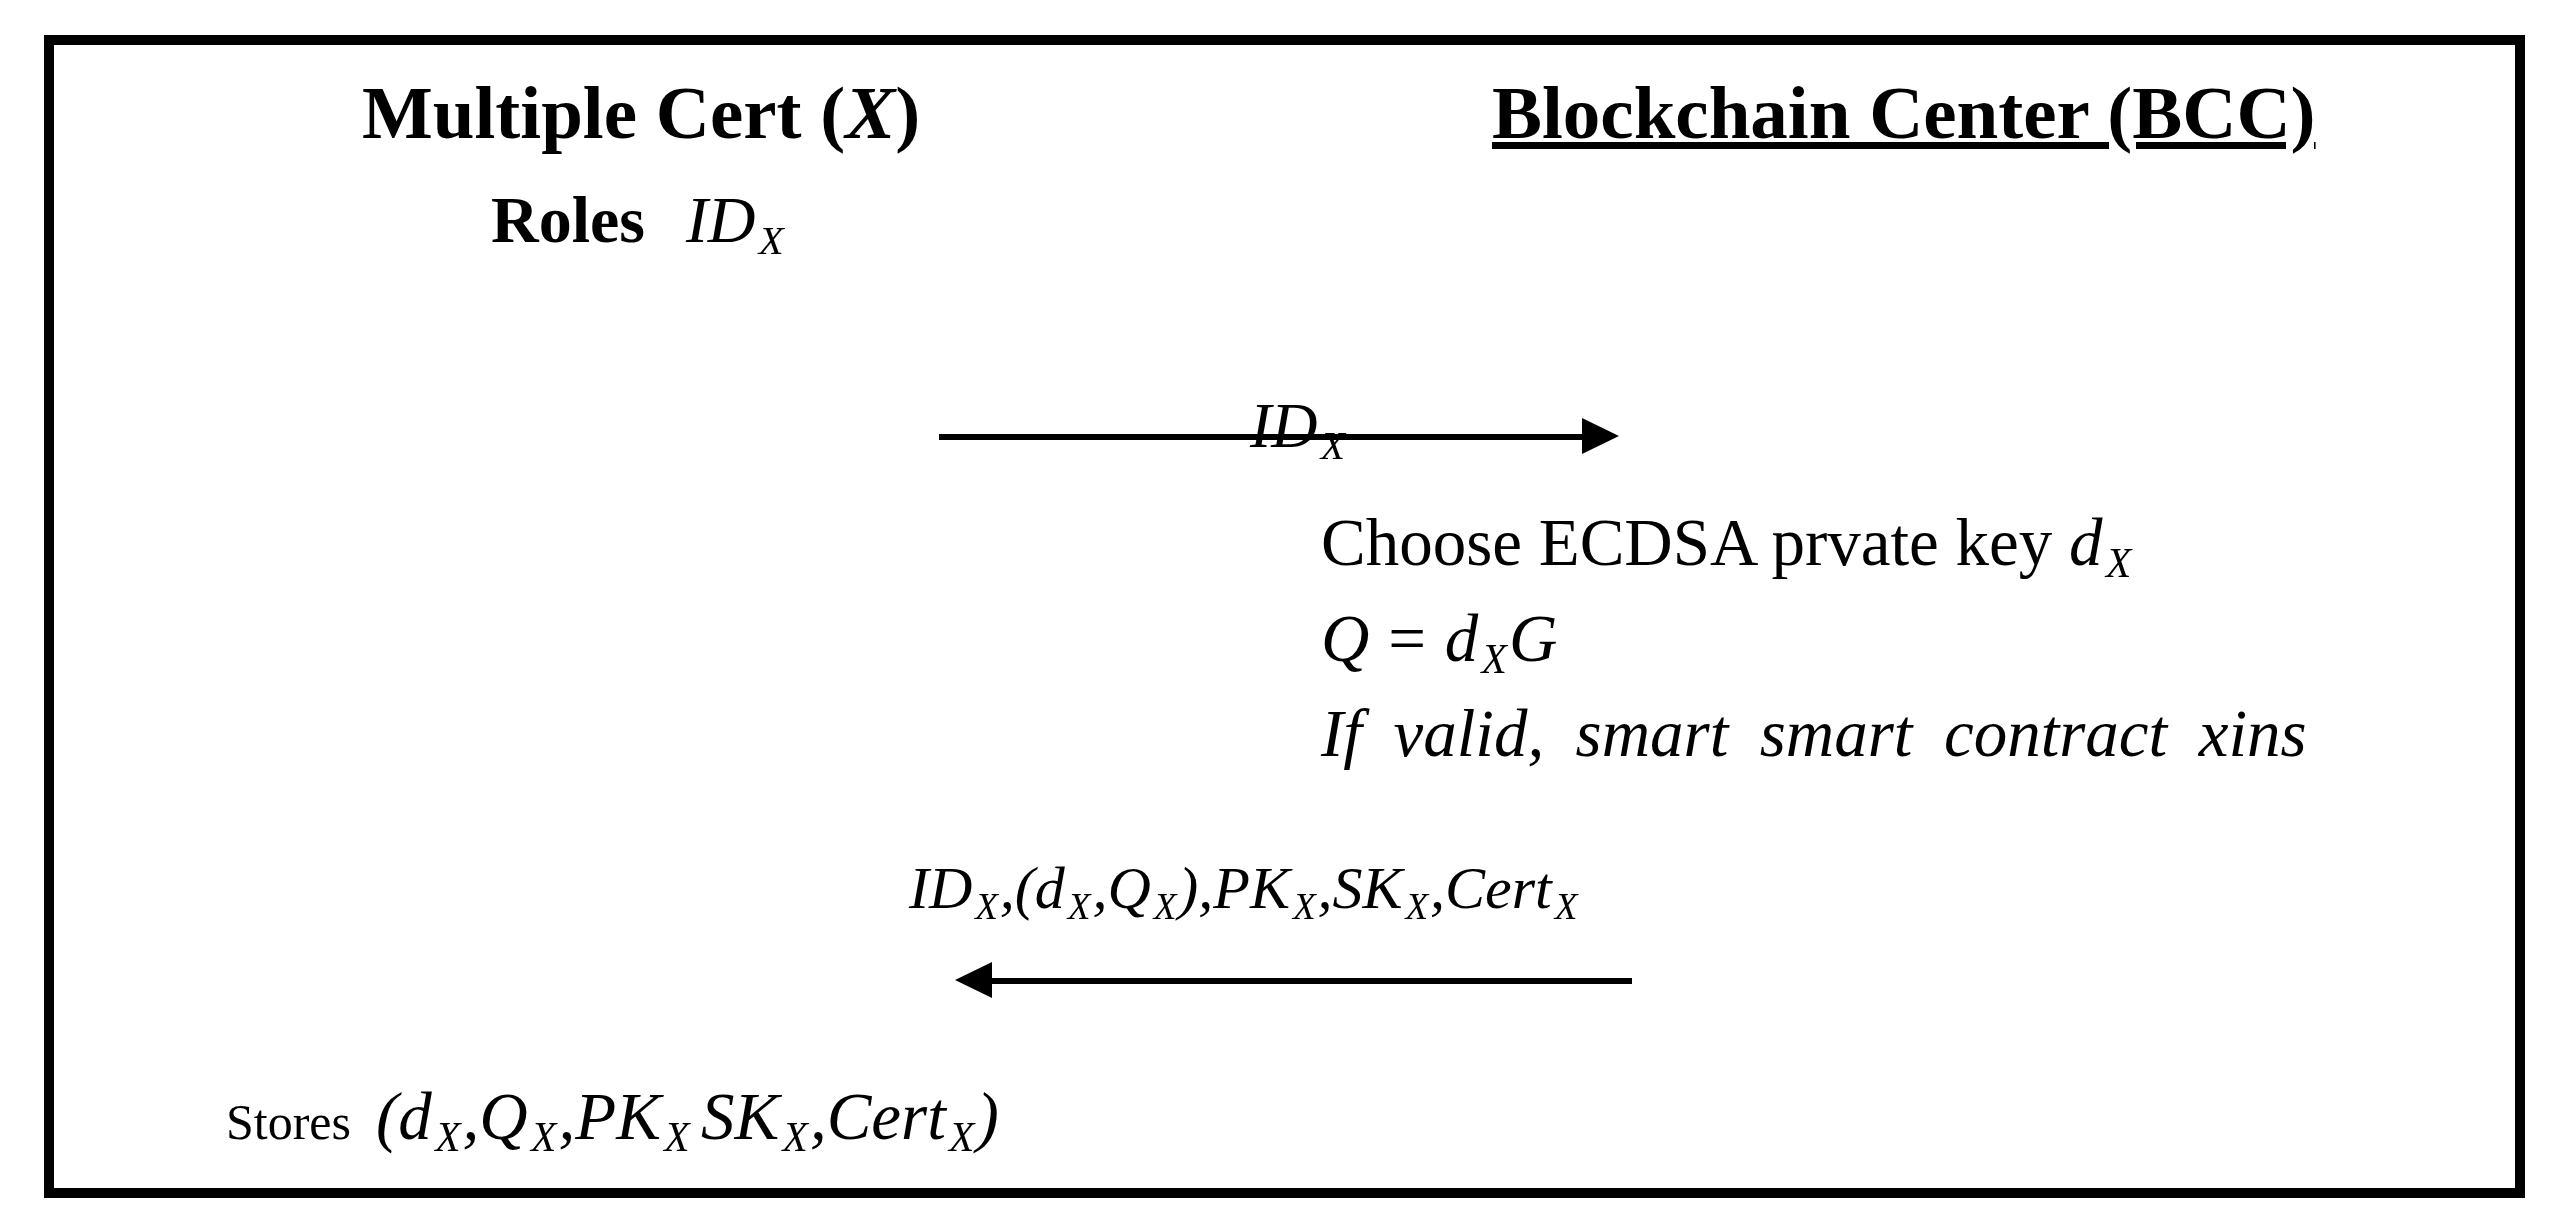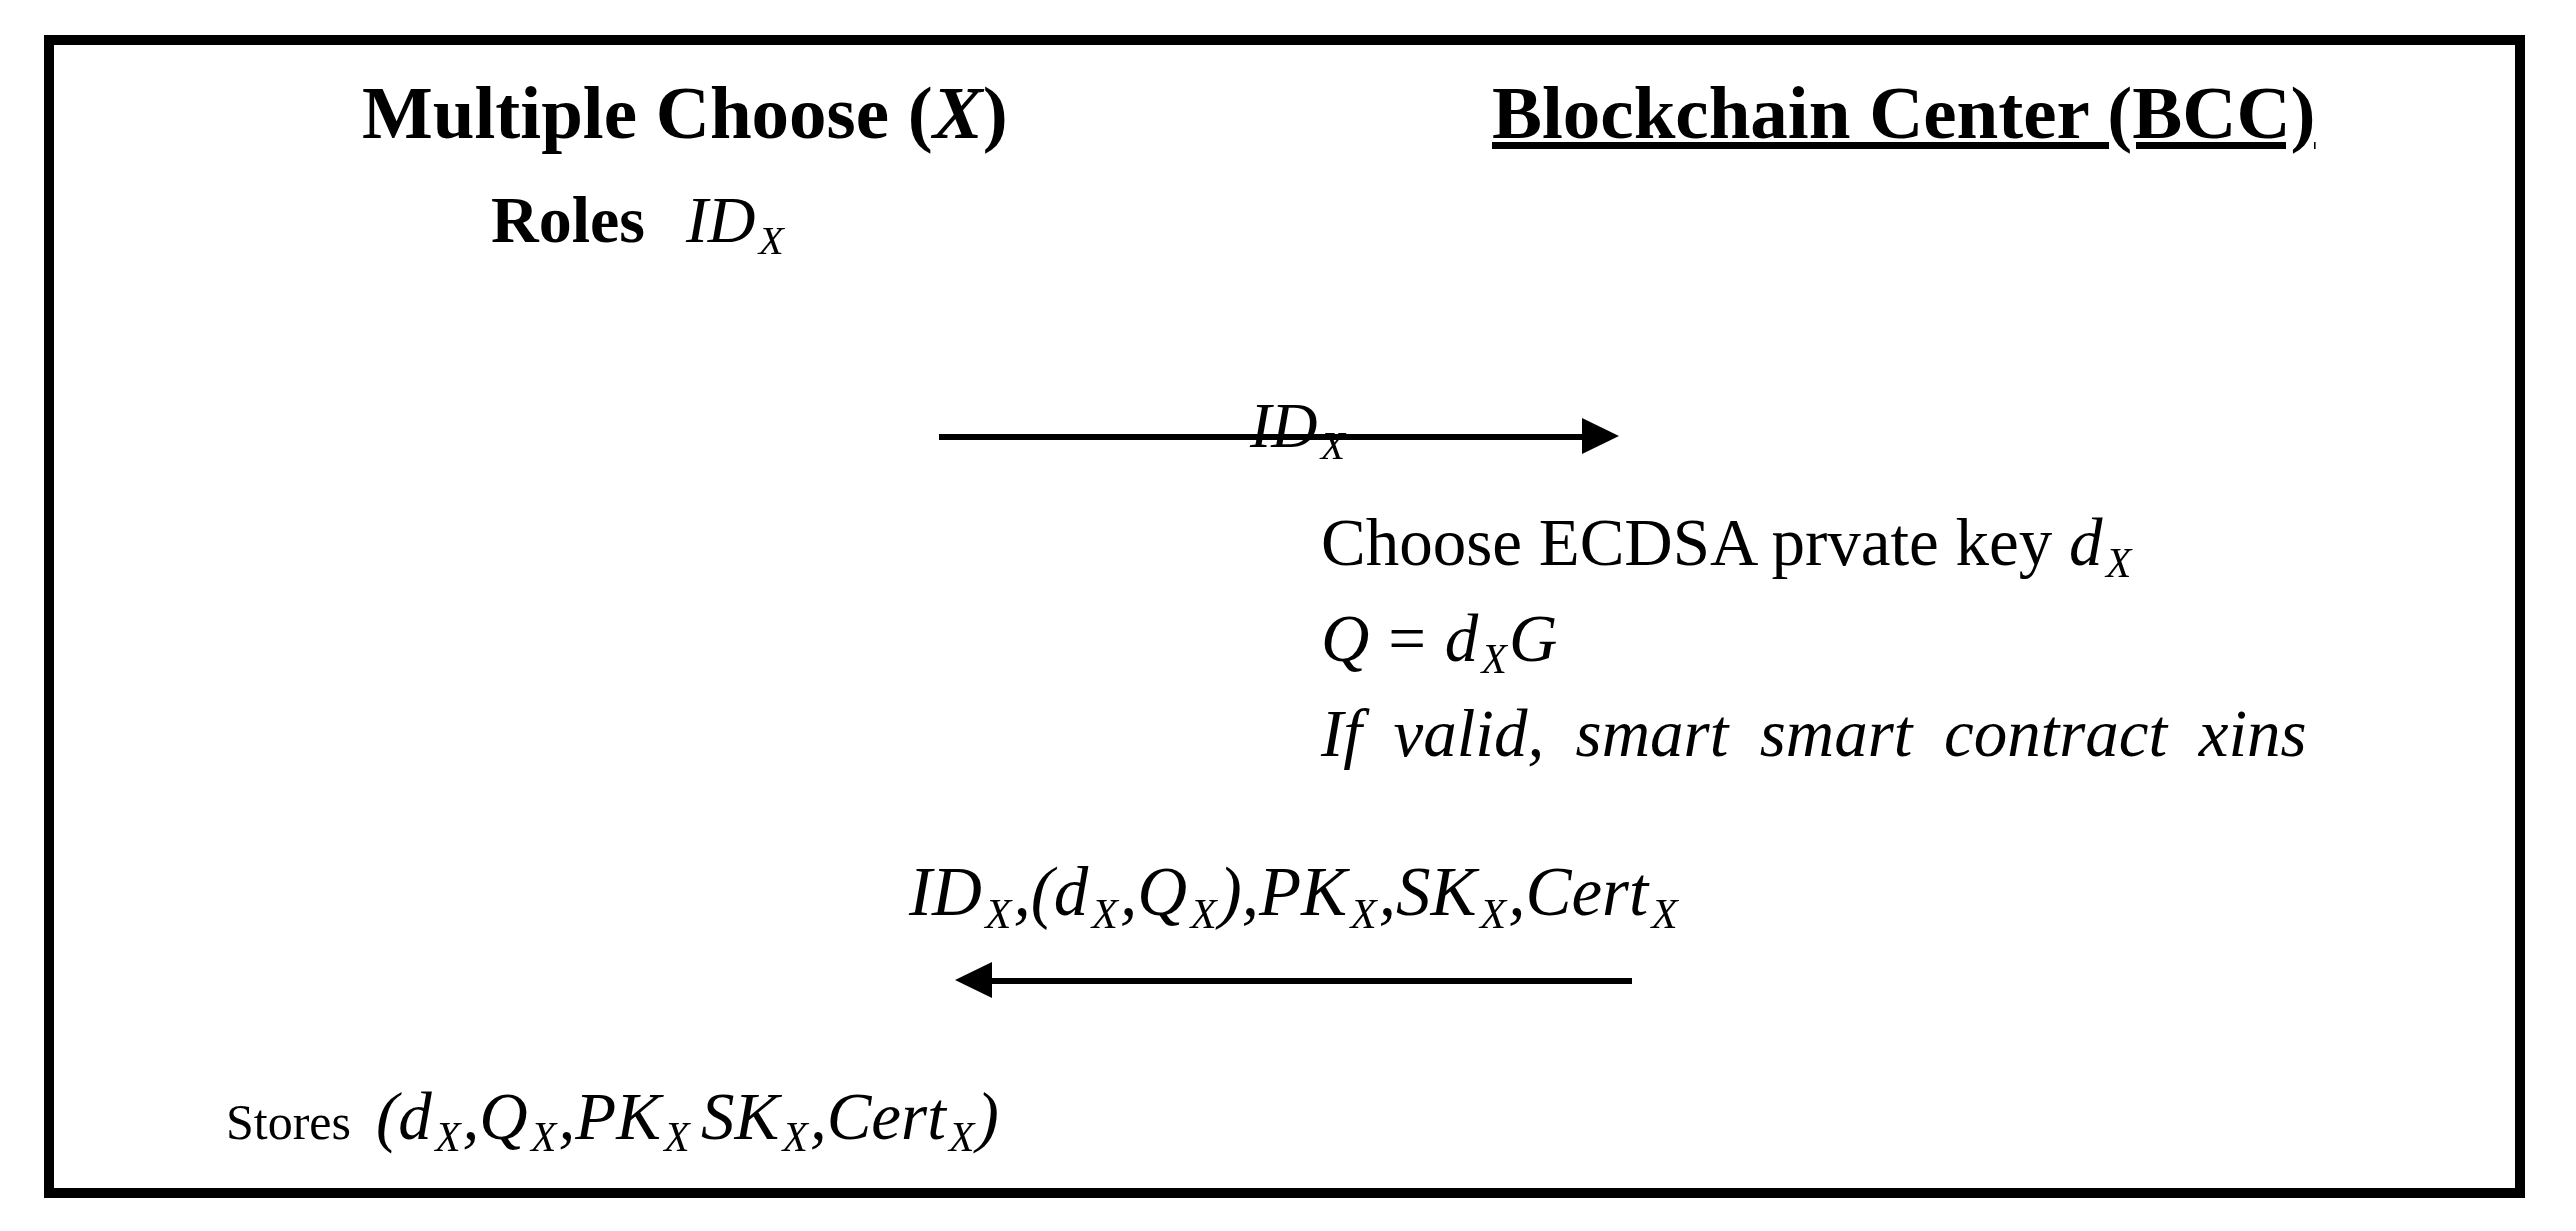--- a/index.html
+++ b/index.html
@@ -30,21 +30,21 @@
     white-space: nowrap;
   }
   
   #header-left   { left: 362px;  top: 75px;  font-size: 75px; }
   #header-right  { left: 1492px; top: 75px;  font-size: 75px; text-decoration: underline; }
   #choose-id     { left: 491px;  top: 187px;  font-size: 66px;  }
   #msg1-label    { left: 1250px; top: 353px;  font-size: 64px; margin-top: 41px;  }
   #bcc-line1     { left: 1321px; top: 509px;  font-size: 67px;  }
   #bcc-line2     { left: 1321px; top: 605px;  font-size: 67px;  }
   #bcc-line3     { left: 1321px; top: 700px;  font-size: 67px;  word-spacing: 0.22em; }
-  #msg2-label    { left: 909px; top: 858px; font-size: 69px;  }
+  #msg2-label    { left: 909px; top: 858px; font-size: 60px;  }
   #stores-line   { left: 226px;  top: 1083px; font-size: 67px;  }
   
   .arrow-shaft {
     position: absolute;
     height: 6.4px;
     background: #000000;
   }
   #msg1-shaft { left: 939px; top: 434px;  width: 645px; }
   #msg2-shaft { left: 992px; top: 978px; width: 640px; }
   .arrow-head {
@@ -83,21 +83,21 @@
   }
   .seg-stores { font-style: normal; font-size: 50px; margin-right: 0.5em; }
 </style>
 </head>
 <body>
 
 <div class="canvas">
 
   <div class="frame"></div>
 
-  <div class="txt" id="header-left"><span class="seg-b">Multiple Choose (</span><span class="seg-bi">X</span><span class="seg-b">)</span></div>
+  <div class="txt" id="header-left"><span class="seg-b">Multiple Cert (</span><span class="seg-bi">X</span><span class="seg-b">)</span></div>
 
   <div class="txt" id="header-right"><span class="seg-b">Blockchain Center (BCC)</span></div>
 
   <div class="txt" id="choose-id"><span class="seg-b">Roles</span><span class="seg-ig">ID</span><span class="seg-sub">X</span></div>
 
   <div class="txt" id="msg1-label"><span class="seg-i">ID</span><span class="seg-sub">X</span></div>
 
   <div class="arrow-shaft" id="msg1-shaft"></div>
   <div class="arrow-head" id="msg1-head"></div>
 

